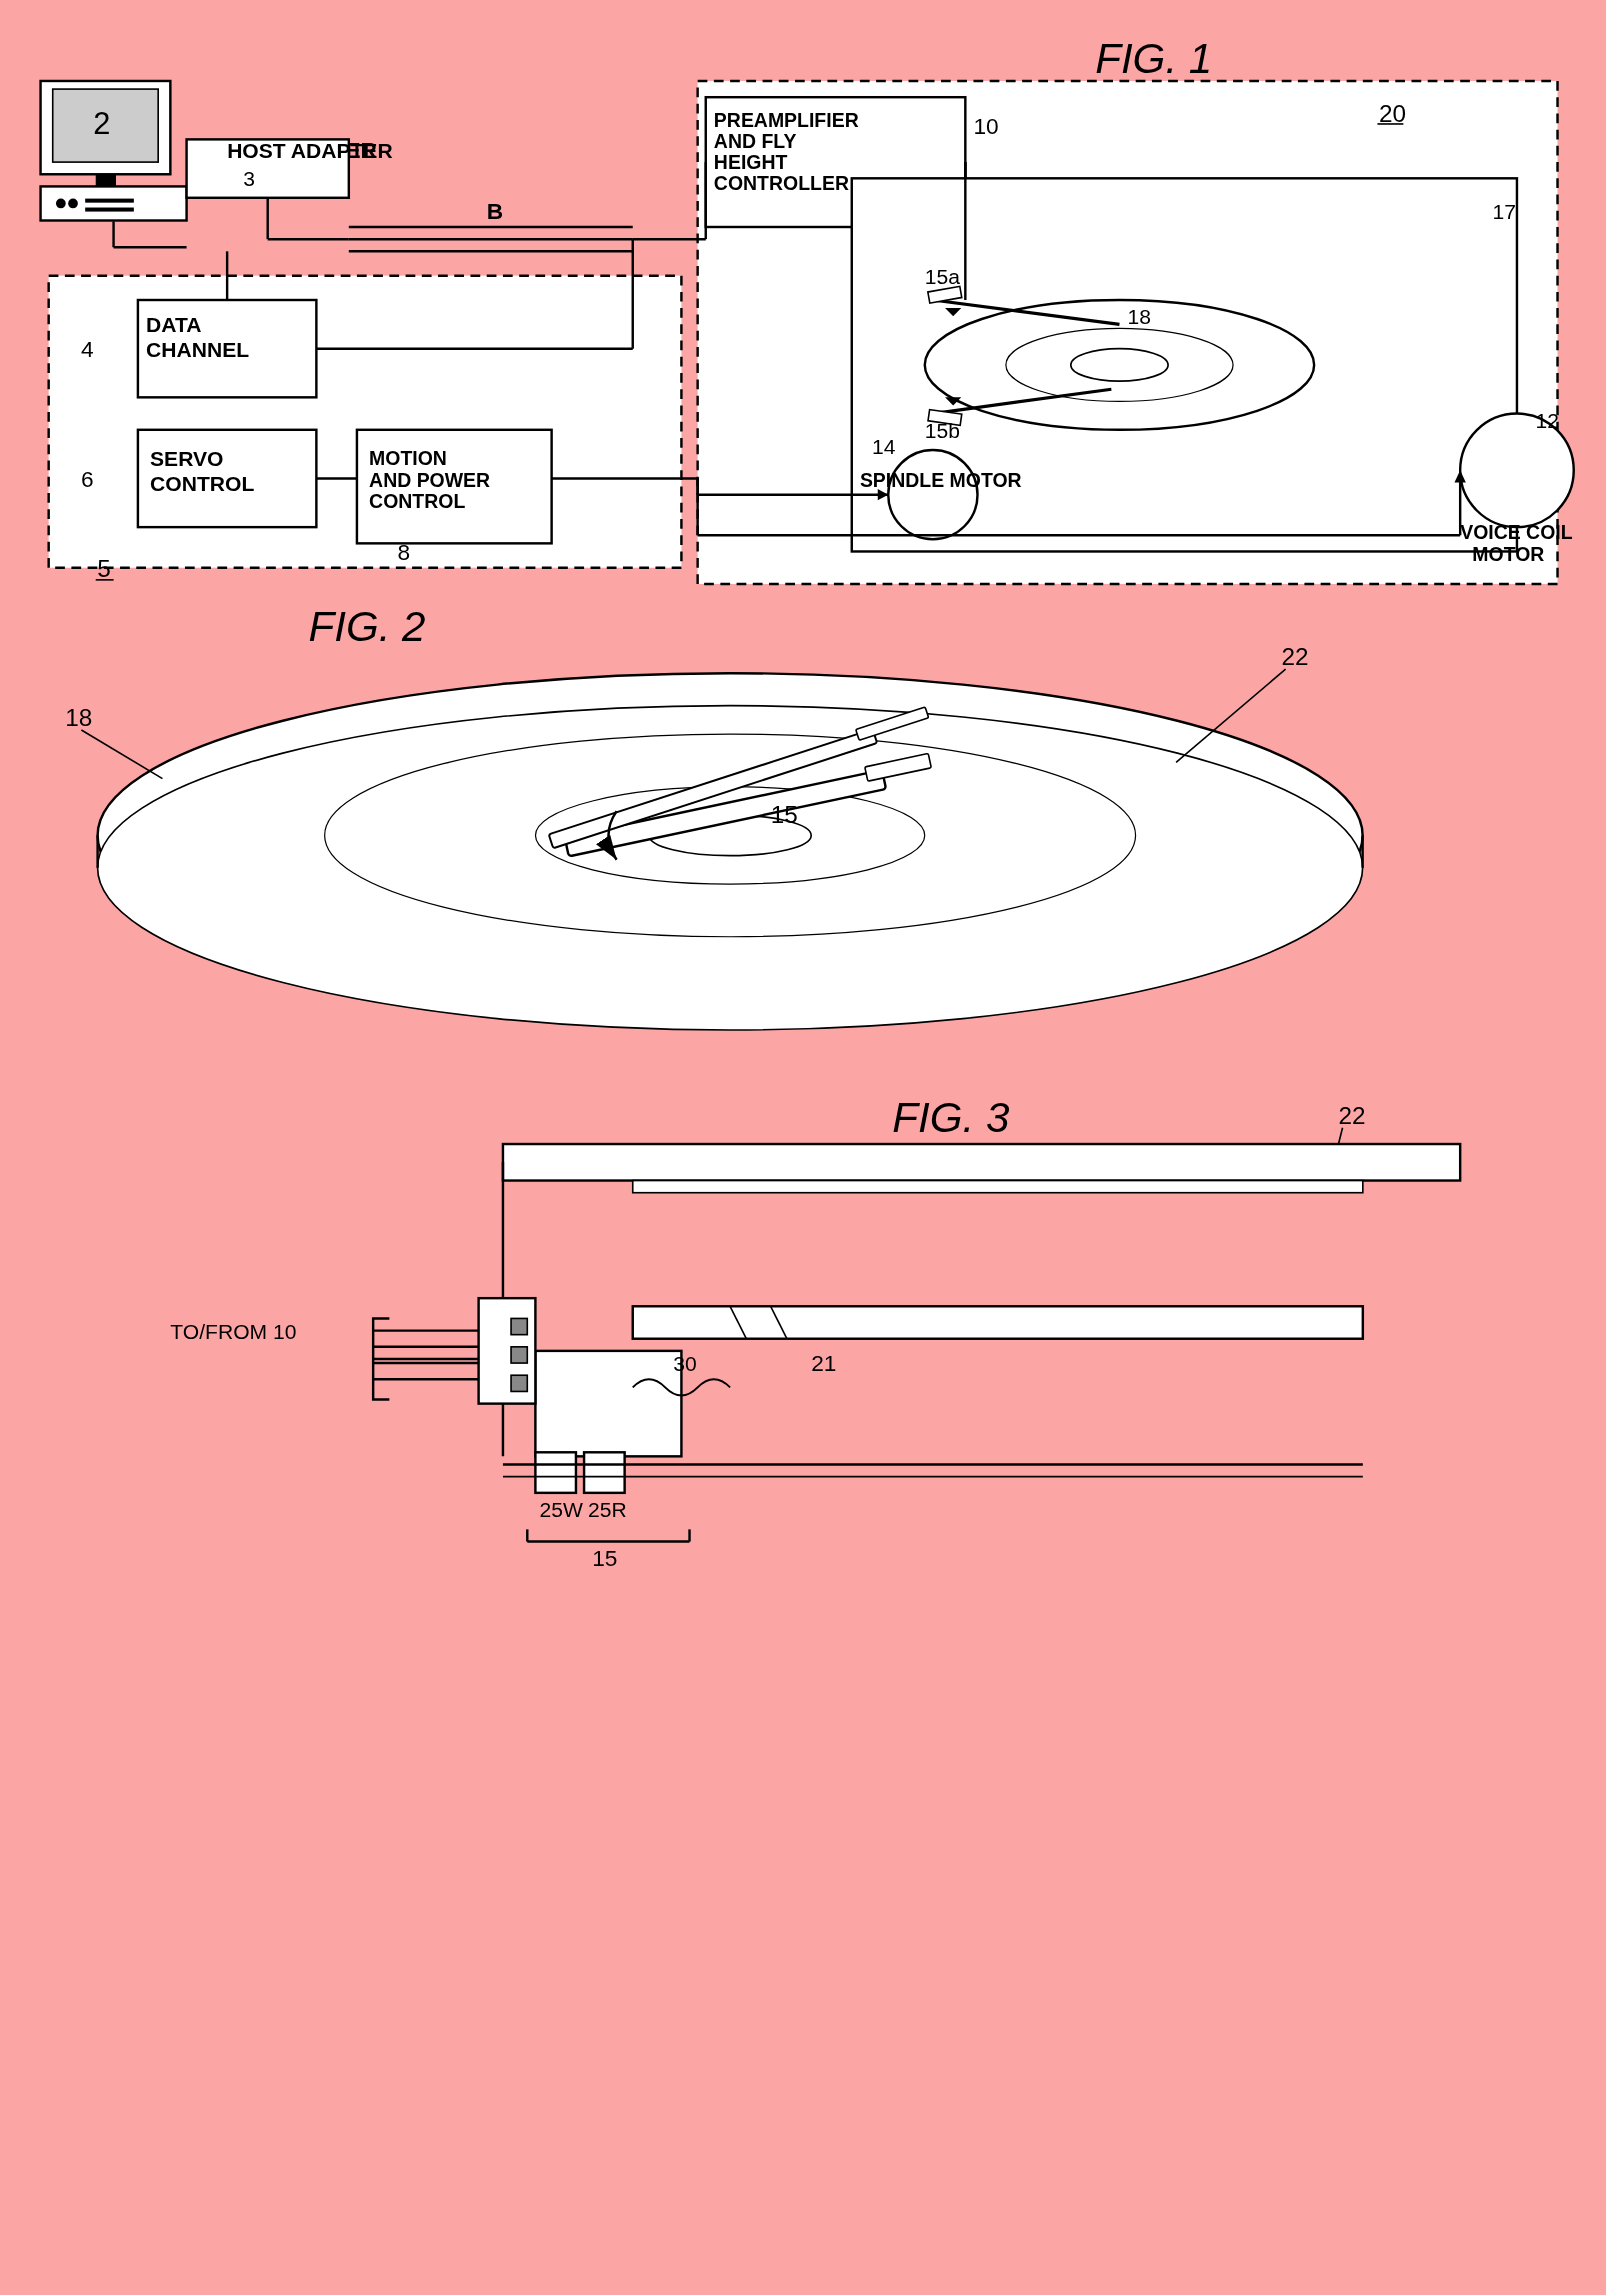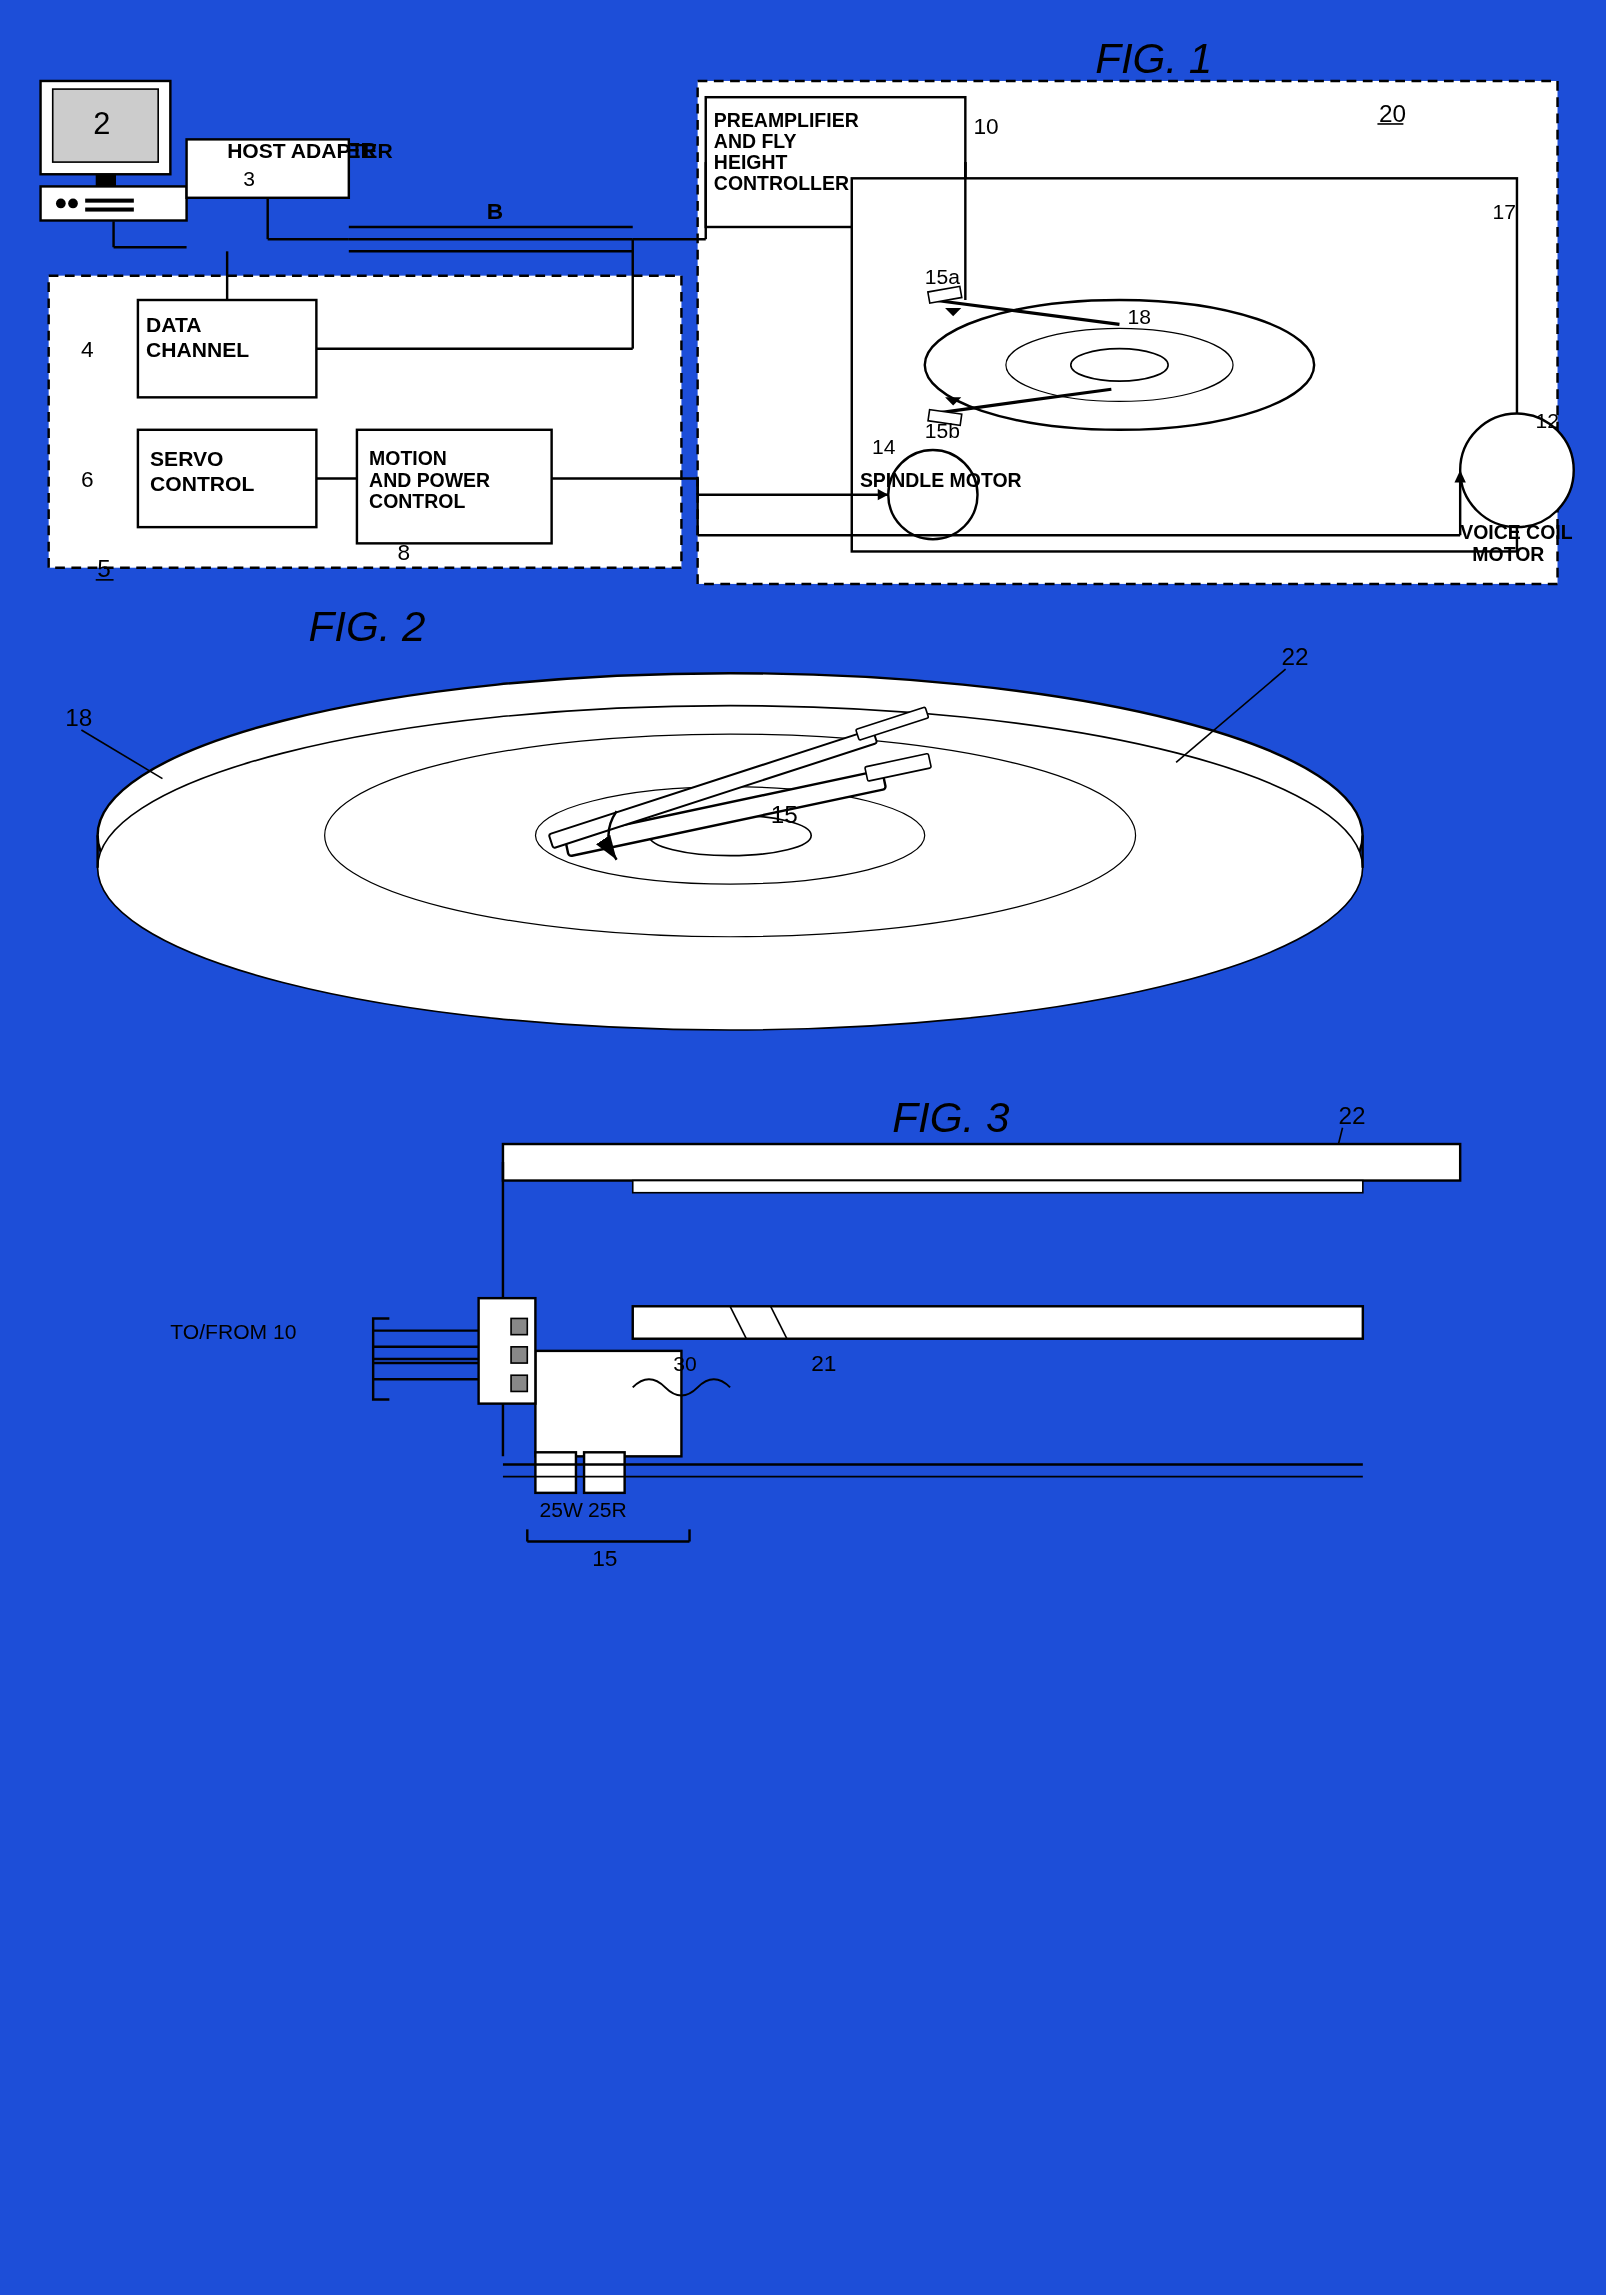--- a/index.html
+++ b/index.html
@@ -8,21 +8,21 @@
       font-family: Arial, sans-serif;
       width: 1607px;
       min-height: 2295px;
       position: relative;
       overflow-x: hidden;
     }
 
     .page {
       width: 1607px;
       min-height: 2295px;
-      background: #1d4ed8;
+      background: #fca5a5;
       position: relative;
     }
 
     
     svg {
       overflow: visible;
     }
   </style>
 </head>
 <body>

